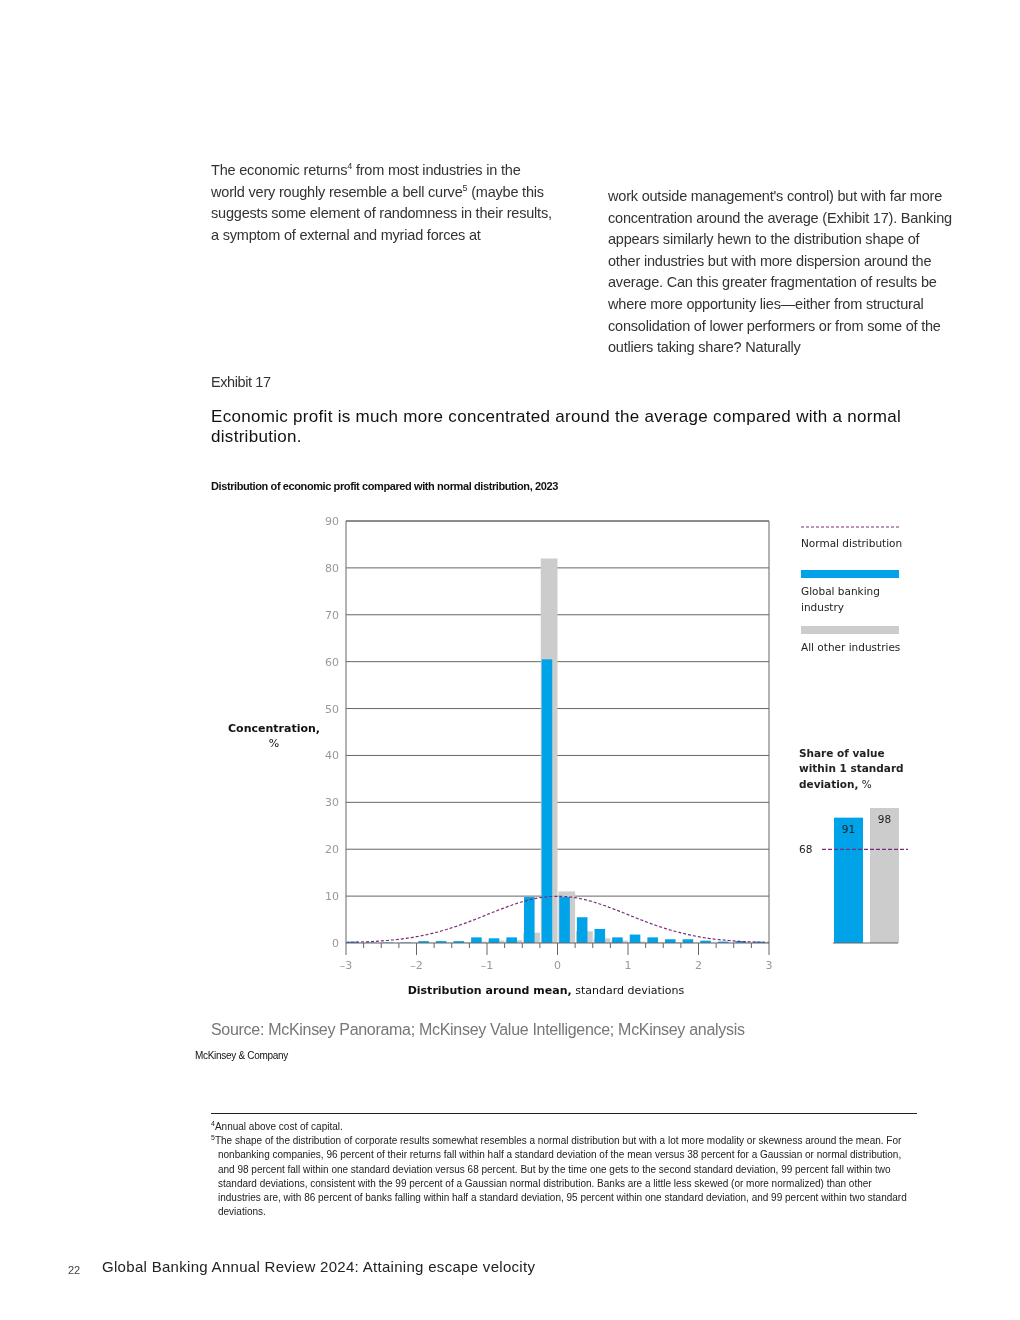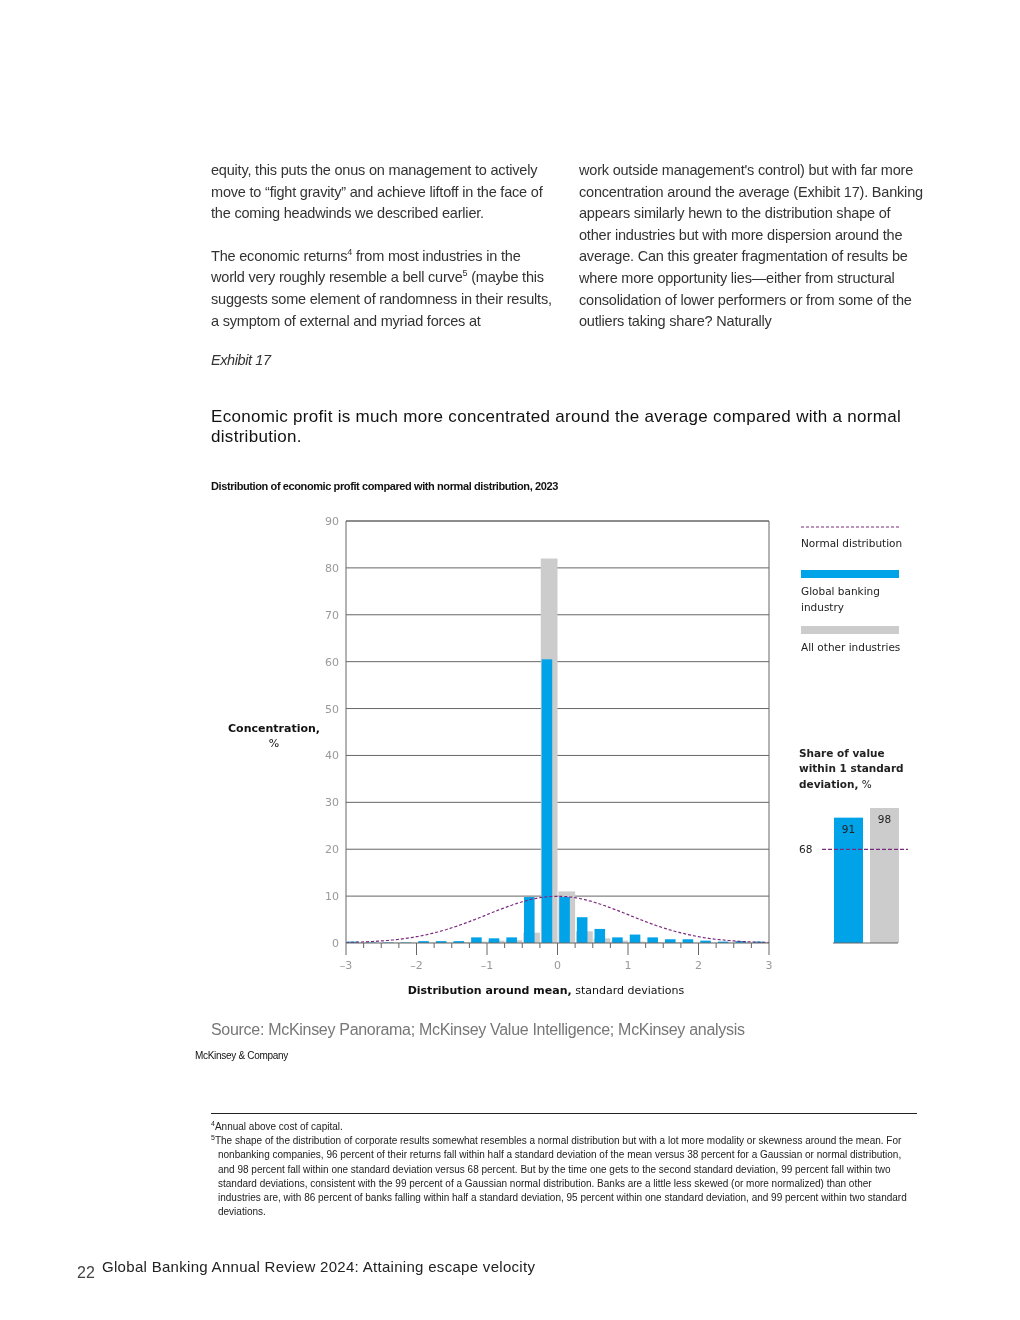--- a/index.html
+++ b/index.html
@@ -1,42 +1,41 @@
 <!DOCTYPE html>
 <html><head>
 <meta charset="utf-8">
 <style>
   html, body { margin: 0; padding: 0; background: #ffffff; }
   body { width: 1020px; height: 1320px; position: relative; font-family: "Liberation Sans", sans-serif; color: #222; }
   .col { position: absolute; top: 160px; width: 345px; font-family: "Liberation Sans Narrow", "Liberation Sans", sans-serif; font-size: 14.5px; line-height: 21.6px; color: #333; letter-spacing: -0.2px; }
   .col p { margin: 0 0 21px 0; }
   #col-left { left: 211px; }
-  #col-right { left: 579px; }
+  #col-right { left: 608px; margin-top: 26px; }
   sup { font-size: 9px; line-height: 0; }
-  #exhibit-label { position: absolute; left: 211px; top: 352px; font-size: 14.5px; color: #333; letter-spacing: -0.4px; font-style: italic; }
+  #exhibit-label { position: absolute; left: 211px; top: 374px; font-size: 14.5px; color: #333; letter-spacing: -0.4px; }
   #exhibit-title { position: absolute; left: 211px; top: 407px; width: 700px; font-size: 17px; font-weight: normal; line-height: 20px; color: #111; letter-spacing: 0.3px; }
   #chart-subtitle { position: absolute; left: 211px; top: 480px; font-size: 11px; font-weight: bold; color: #111; letter-spacing: -0.4px; }
   #chart-svg { position: absolute; left: 0; top: 0; }
   .tick-label { font-family: "DejaVu Sans", sans-serif; font-size: 11px; fill: #999; }
   .axis-title { font-family: "DejaVu Sans", sans-serif; font-size: 11px; fill: #111; }
   .legend-text { font-family: "DejaVu Sans", sans-serif; font-size: 10.5px; fill: #222; }
   #source { position: absolute; left: 211px; top: 1021px; font-size: 16px; color: #777; letter-spacing: -0.3px; }
   #brand { position: absolute; left: 195px; top: 1050px; font-size: 10px; color: #111; letter-spacing: -0.3px; }
   #footnote-rule { position: absolute; left: 211px; top: 1113px; width: 706px; height: 1px; background: #222; }
   #footnotes { position: absolute; left: 211px; top: 1120px; width: 706px; font-size: 10px; line-height: 14.2px; color: #222; }
   .fn { margin: 0; padding-left: 7px; text-indent: -7px; }
   .fn sup { font-size: 7px; }
-  #page-number { position: absolute; left: 77px; top: 1264px; font-size: 16px; color: #444; }
+  #page-number { position: absolute; left: 68px; top: 1264px; font-size: 11px; color: #444; }
   #running-title { position: absolute; left: 102px; top: 1258px; font-size: 15px; color: #222; letter-spacing: 0.3px; }
 </style>
 </head>
 <body>
 
 <div class="col" id="col-left">
-  <p>equity, this puts the onus on management to actively move to “fight gravity” and achieve liftoff in the face of the coming headwinds we described earlier.</p>
   <p><span>The economic returns</span><sup>4</sup><span> from most industries in the world very roughly resemble a bell curve</span><sup>5</sup><span> (maybe this suggests some element of randomness in their results, a symptom of external and myriad forces at</span></p>
 </div>
 
 <div class="col" id="col-right">
   <p>work outside management's control) but with far more concentration around the average (Exhibit 17). Banking appears similarly hewn to the distribution shape of other industries but with more dispersion around the average. Can this greater fragmentation of results be where more opportunity lies—either from structural consolidation of lower performers or from some of the outliers taking share? Naturally</p>
 </div>
 
 <div id="exhibit-label">Exhibit 17</div>
 <div id="exhibit-title">Economic profit is much more concentrated around the average compared with a normal distribution.</div>
 <div id="chart-subtitle">Distribution of economic profit compared with normal distribution, 2023</div>

